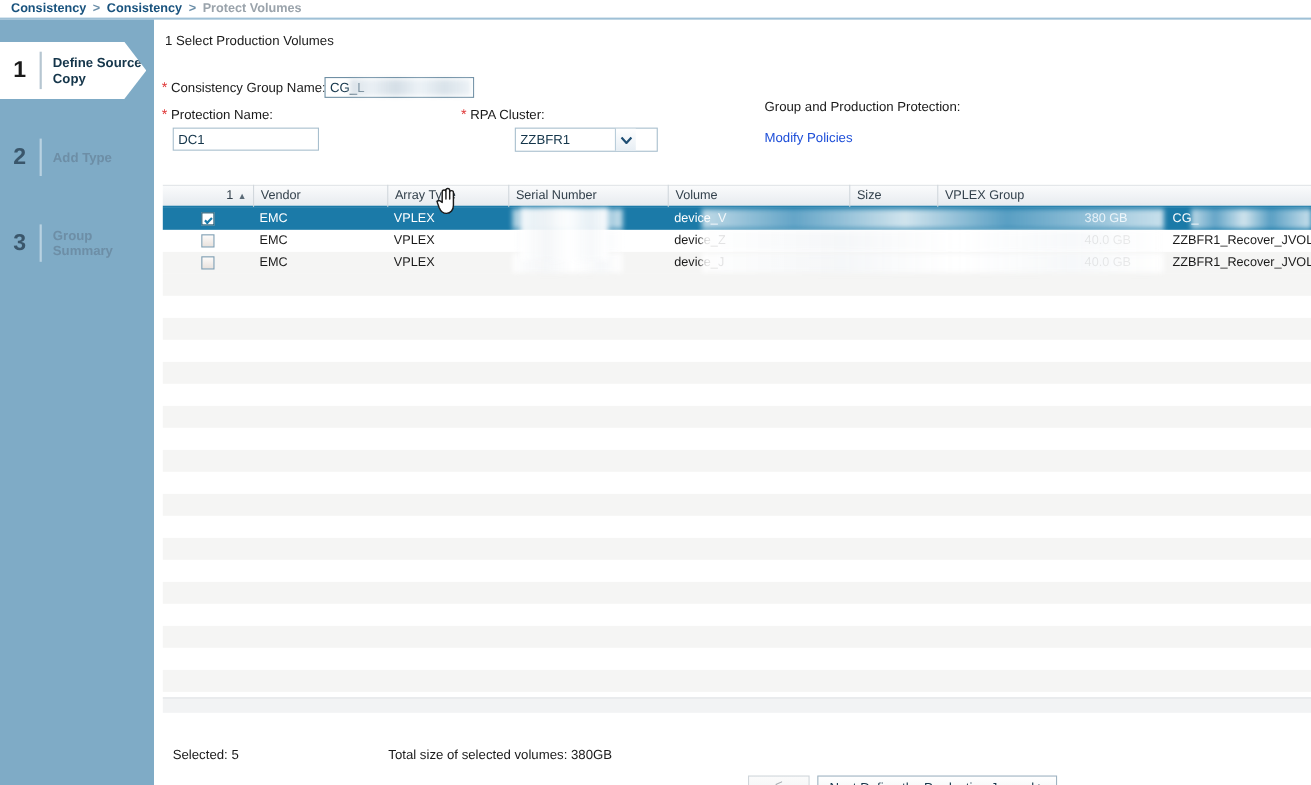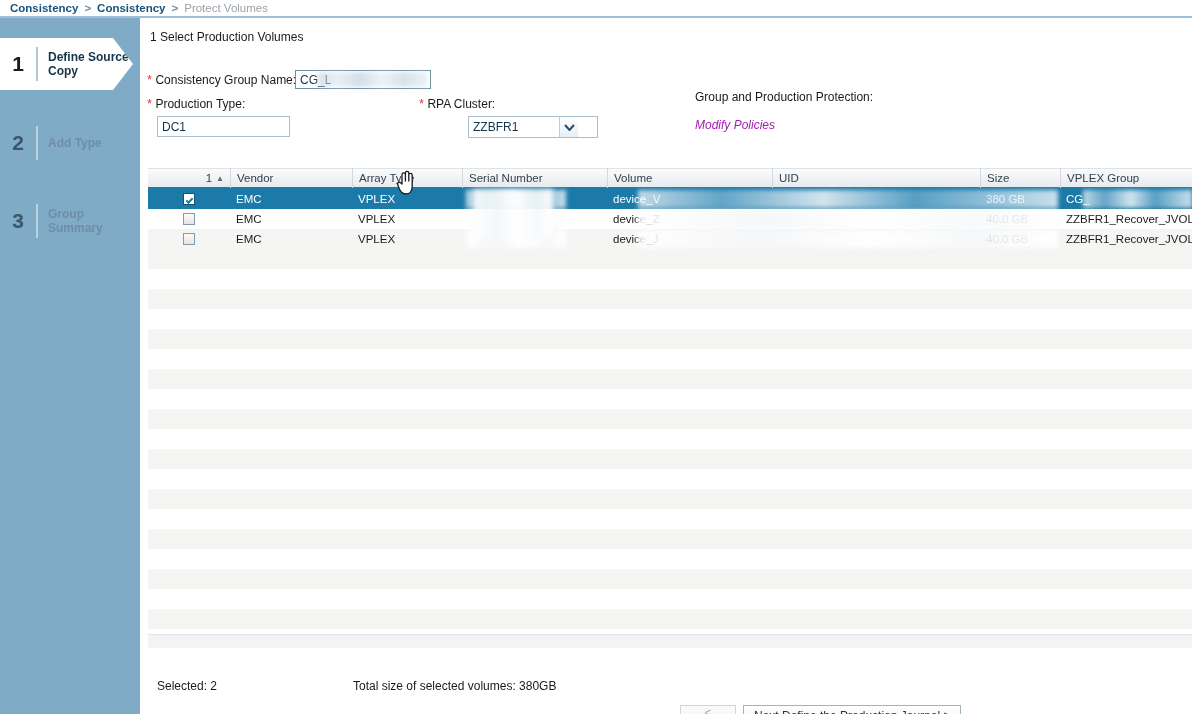--- a/index.html
+++ b/index.html
@@ -20,21 +20,21 @@
     width: 1192px; height: 16px;
     background: #ffffff;
     display: flex; align-items: center;
     padding-left: 10px;
     font-size: 11.5px;
     font-weight: bold;
     white-space: nowrap;
   }
   .crumb-link { color: #18527d; }
   .crumb-sep { color: #6b8ea8; margin: 0 6px; font-weight: bold; }
-  .crumb-current { color: #9aa3ab; font-weight: normal; }
+  .crumb-current { color: #9aa3ab; font-weight: bold; }
   .crumb-rule {
     position: absolute; left: 0; top: 16px;
     width: 1192px; height: 2px; background: #9fc0d6;
   }
 
   
   .rail {
     position: absolute; left: 0; top: 18px;
     width: 140px; height: 696px;
     background: #7fabc6;
@@ -155,21 +155,21 @@
     width: 19px; height: 20px;
     background: linear-gradient(#ffffff, #e7eef4);
     border-left: 1px solid #b9cdda;
     display: flex; align-items: center; justify-content: center;
     pointer-events: none;
   }
   .combo-arrow svg { display: block; }
 
   .link {
     position: absolute; left: 555px; top: 100px;
-    color: #a21caf; font-size: 12px; cursor: pointer; font-style: italic;
+    color: #1d4ed8; font-size: 12px; cursor: pointer;
   }
 
   
   .grid {
     position: absolute; left: 8px; top: 150px;
     width: 1044px; height: 480px;
     background: #ffffff;
     border-top: 1px solid #dfe3e6;
   }
   .grid-head {
@@ -301,21 +301,21 @@
 
     <div class="field-label lbl-cg">
       <span class="req">*</span>
       <span>Consistency Group Name:</span>
     </div>
     <input class="txtbox in-cg" type="text" value="CG_L" style="">
     <div class="redact" style="left:178px; top:54px; width:110px; height:15px;"></div>
 
     <div class="field-label lbl-prod">
       <span class="req">*</span>
-      <span>Production Type:</span>
+      <span>Protection Name:</span>
     </div>
     <input class="txtbox in-prod" type="text" value="DC1" style="">
 
     <div class="field-label lbl-rpa">
       <span class="req">*</span>
       <span>RPA Cluster:</span>
     </div>
     <div class="selwrap">
       <select class="combo">
         <option>ZZBFR1</option>
@@ -340,23 +340,20 @@
             <span>Vendor</span>
           </div>
           <div class="hc" style="width: 110px;">
             <span>Array Type</span>
           </div>
           <div class="hc" style="width: 145px;">
             <span>Serial Number</span>
           </div>
           <div class="hc" style="width: 165px;">
             <span>Volume</span>
-          </div>
-          <div class="hc" style="width: 208px;">
-            <span>UID</span>
           </div>
           <div class="hc" style="width: 80px;">
             <span>Size</span>
           </div>
           <div class="hc" style="width: 132px;">
             <span>VPLEX Group</span>
           </div>
         </div>
       <div id="grid-body">
           <div class="row sel">
@@ -419,21 +416,21 @@
           <div class="filler-row odd"></div>
           <div class="filler-row even"></div>
           <div class="filler-row odd"></div>
           <div class="filler-row even"></div>
           <div class="filler-row odd"></div>
         </div>
       <div class="grid-footbar"></div>
     <div class="redact light" style="left: 325px; top: 20px; width: 80px; height: 48px; position: absolute;"></div>
       </div>
 
-    <div class="status-selected">Selected: 2</div>
+    <div class="status-selected">Selected: 5</div>
     <div class="status-total">Total size of selected volumes: 380GB</div>
 
     <button class="btn btn-back disabled">&lt; Back</button>
     <button class="btn btn-next">Next Define the Production Journal &gt;</button>
   </div>
 
   <span class="cursor">
     <svg width="20" height="26" viewBox="0 0 20 26">
       <path d="M6 14 V4.5 a1.7 1.7 0 0 1 3.4 0 V11 V3 a1.7 1.7 0 0 1 3.4 0 V11 V5 a1.7 1.7 0 0 1 3.4 0 V16.5
                c0 4.2 -2.4 7.5 -6.3 7.5 c-3.6 0 -5.4 -2.3 -6.6 -5.2 L1.7 14.6 a1.6 1.6 0 0 1 2.4 -2 Z" fill="#ffffff" stroke="#1a1a1a" stroke-width="1.3" stroke-linejoin="round"></path>

